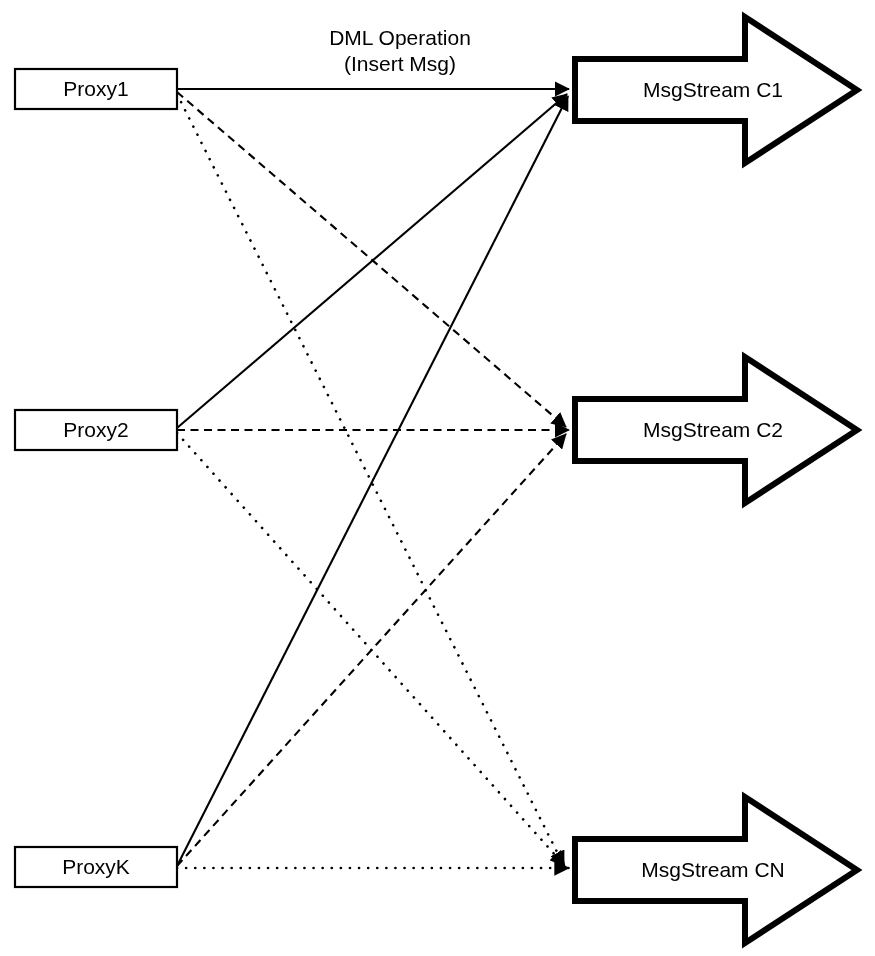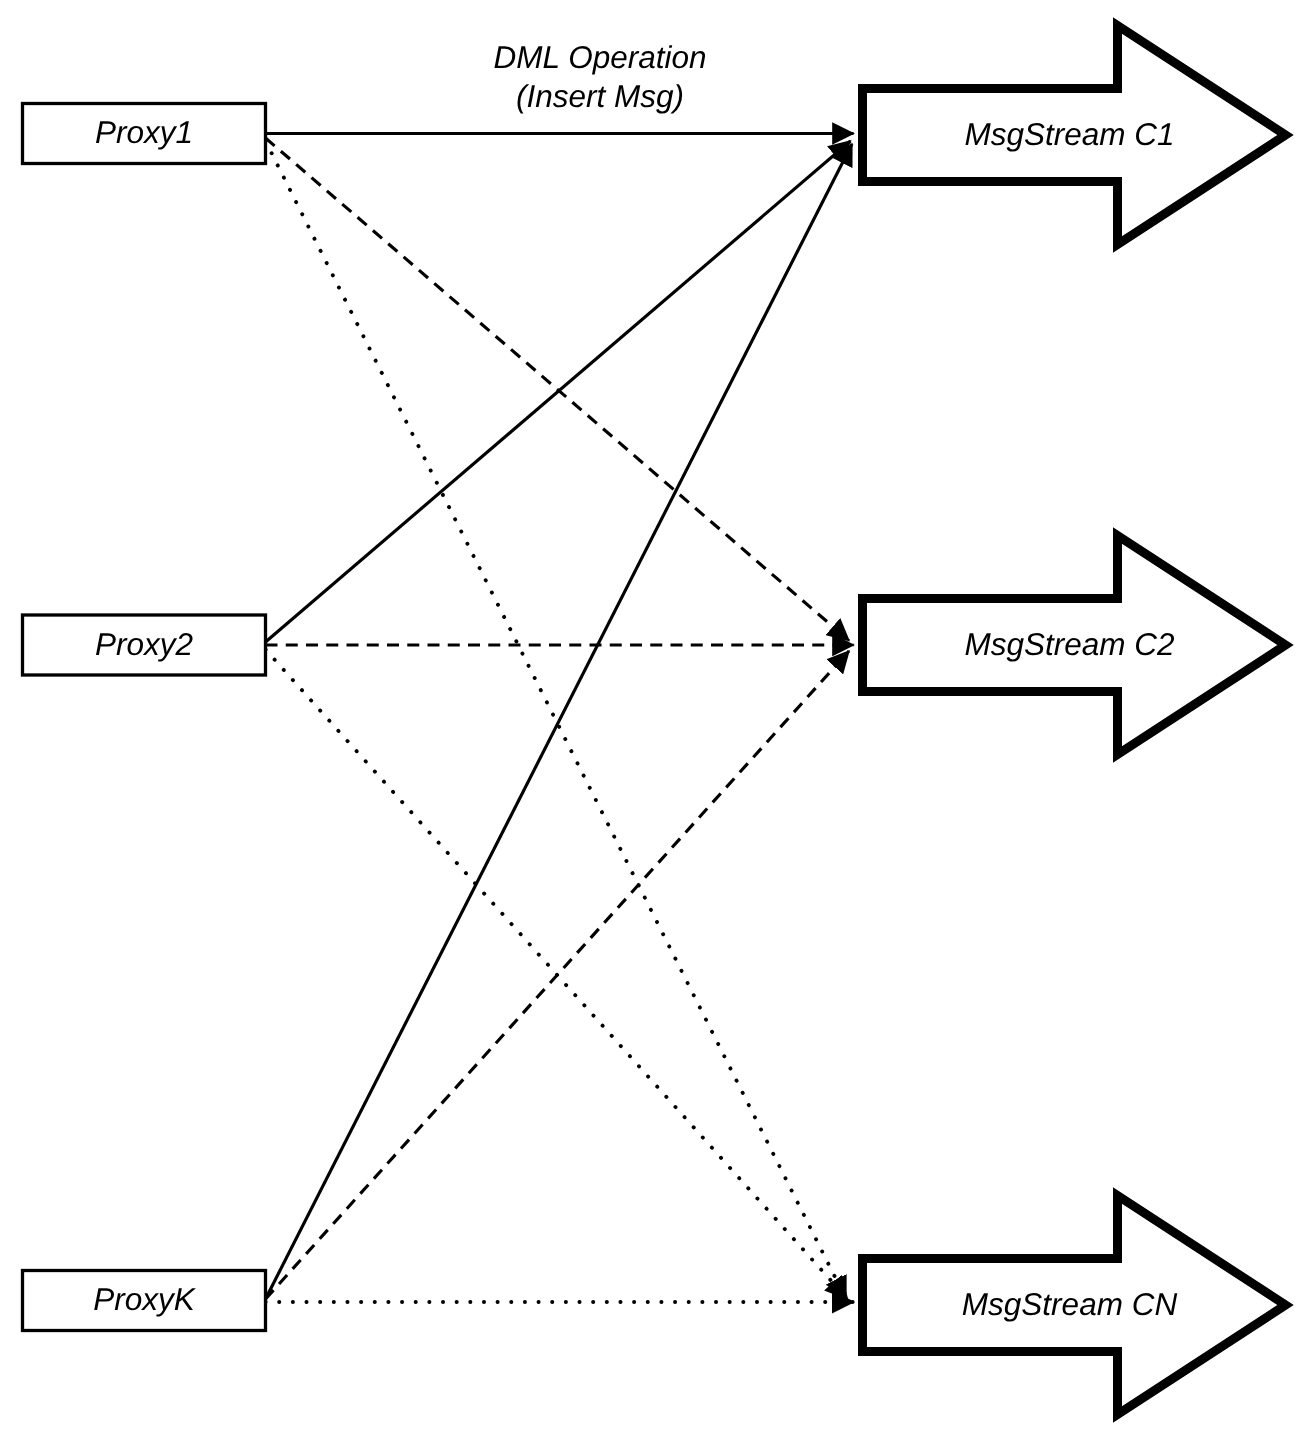--- a/index.html
+++ b/index.html
@@ -9,21 +9,20 @@
   }
   body {
     font-family: "Liberation Sans", sans-serif;
   }
   #diagram-root {
     position: relative;
     width: 875px;
     height: 956px;
     background: #ffffff;
     overflow: hidden;
-    font-style: italic;
   }
   #diagram-svg {
     position: absolute;
     top: 0;
     left: 0;
     width: 875px;
     height: 956px;
     display: block;
   }
   .proxy-box-rect {

